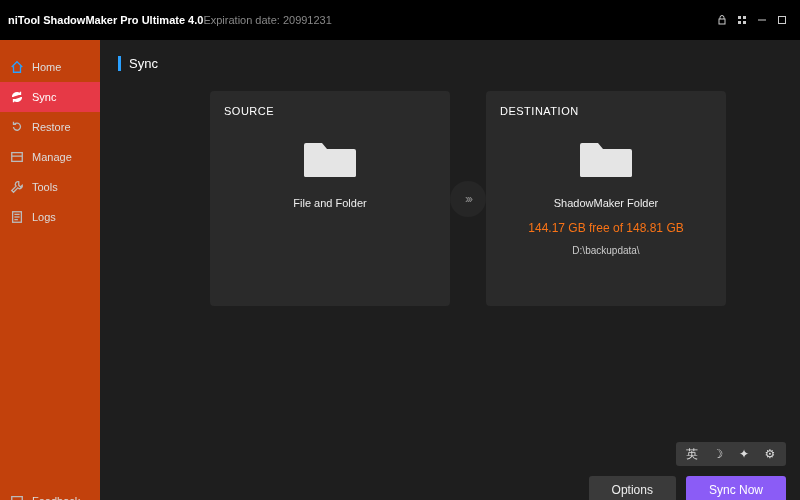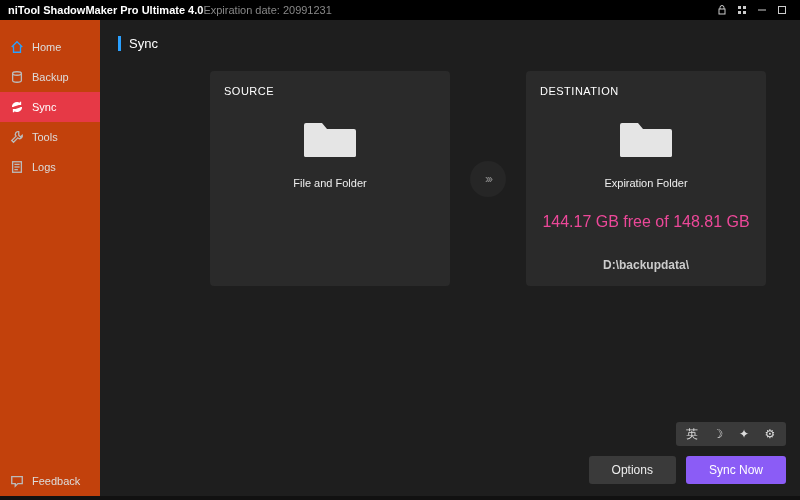--- a/index.html
+++ b/index.html
@@ -4,21 +4,21 @@
 <style>
   * { margin: 0; padding: 0; box-sizing: border-box; }
   html, body {
     width: 800px; height: 500px;
     background: #111; color: #ddd;
     font-family: "Segoe UI", Arial, sans-serif;
     font-size: 12px;
     overflow: hidden;
   }
   .titlebar {
-    height: 20px;
+    height: 40px;
     background: #000;
     display: flex; align-items: center;
     padding: 0 8px;
     font-size: 11px;
     color: #ccc;
   }
   .titlebar .app-title { font-weight: 600; color: #fff; }
   .titlebar .exp { color: #888; margin-left: 0; }
   .titlebar .spacer { flex: 1; }
   .titlebar .tb-btn {
@@ -67,21 +67,21 @@
     padding: 16px 18px 8px 18px;
   }
   .page-title {
     border-left: 3px solid #2aa0ff;
     padding-left: 8px;
     font-size: 13px;
     color: #fff;
   }
   .panels {
     display: flex; align-items: stretch;
-    gap: 20px;
+    gap: 0;
     padding: 12px 18px 0 110px;
   }
   .panel {
     width: 240px; height: 215px;
     background: #2a2a2a;
     border-radius: 4px;
     padding: 14px;
     display: flex; flex-direction: column;
     align-items: center;
     cursor: pointer;
@@ -92,22 +92,22 @@
     letter-spacing: 0.5px;
     color: #fff;
   }
   .panel .folder {
     margin-top: 18px;
     width: 56px; height: 44px;
     display: flex; align-items: center; justify-content: center;
   }
   .panel .folder svg { width: 56px; height: 44px; fill: #e5e5e5; }
   .panel .line1 { margin-top: 18px; font-size: 11px; color: #eee; text-align: right; }
-  .panel .line2 { margin-top: 24px; font-size: 16px; color: #ec4899; }
-  .panel .line3 { margin-top: 27px; font-size: 12px; color: #ccc; font-weight: bold; }
+  .panel .line2 { margin-top: 12px; font-size: 12px; color: #f97316; }
+  .panel .line3 { margin-top: 10px; font-size: 10px; color: #ccc; }
 
   .arrows {
     align-self: center;
     display: flex; align-items: center; justify-content: center;
     width: 36px; height: 36px;
     border-radius: 50%;
     background: #262626;
     color: #888;
     letter-spacing: -2px;
     cursor: pointer;
@@ -180,37 +180,46 @@
 <div class="app">
   <div class="sidebar">
     <div class="side-item">
       <span class="icon icon-home">
           <svg viewBox="0 0 16 16" fill="none" stroke-width="1.5">
             <path d="M2 8 L8 2 L14 8 M4 7 V14 H12 V7"></path>
           </svg>
         </span>
       <span>Home</span>
     </div>
-    <div class="side-item">
-      <span class="icon icon-backup">
-          <svg viewBox="0 0 16 16" fill="none" stroke-width="1.5">
-            <ellipse cx="8" cy="4" rx="5" ry="2"></ellipse>
-            <path d="M3 4 V12 a5 2 0 0 0 10 0 V4"></path>
-          </svg>
-        </span>
-      <span>Backup</span>
-    </div>
     <div class="side-item active">
       <span class="icon">
           <svg viewBox="0 0 16 16" fill="none" stroke="#fff" stroke-width="1.5">
             <path d="M3 8 a5 5 0 0 1 9 -3 M13 8 a5 5 0 0 1 -9 3"></path>
             <path d="M12 2 V5 H9 M4 14 V11 H7"></path>
           </svg>
         </span>
       <span>Sync</span>
+    </div>
+    <div class="side-item">
+      <span class="icon icon-restore">
+          <svg viewBox="0 0 16 16" fill="none" stroke-width="1.5">
+            <path d="M4 8 a4 4 0 1 0 1 -3"></path>
+            <path d="M4 2 V5 H7"></path>
+          </svg>
+        </span>
+      <span>Restore</span>
+    </div>
+    <div class="side-item">
+      <span class="icon icon-manage">
+          <svg viewBox="0 0 16 16" fill="none" stroke-width="1.5">
+            <rect x="2" y="3" width="12" height="10"></rect>
+            <line x1="2" y1="7" x2="14" y2="7"></line>
+          </svg>
+        </span>
+      <span>Manage</span>
     </div>
     <div class="side-item">
       <span class="icon icon-tools">
           <svg viewBox="0 0 16 16" fill="none" stroke-width="1.5">
             <path d="M10 2 a3 3 0 0 0 -3 5 L2 12 l2 2 5 -5 a3 3 0 0 0 5 -3 l-2 2 -2 -2 z"></path>
           </svg>
         </span>
       <span>Tools</span>
     </div>
     <div class="side-item">
@@ -257,21 +266,21 @@
       </div>
 
       <div class="panel">
         <div class="panel-label">DESTINATION</div>
         <div class="folder">
           <svg viewBox="0 0 56 44">
               <path d="M4 8 h16 l5 6 h27 a2 2 0 0 1 2 2 v24 a2 2 0 0 1 -2 2 H4 a2 2 0 0 1 -2 -2 V10 a2 2 0 0 1 2 -2 z"></path>
               <rect x="2" y="16" width="52" height="26" rx="2"></rect>
             </svg>
         </div>
-        <div class="line1">Expiration Folder</div>
+        <div class="line1">ShadowMaker Folder</div>
         <div class="line2">144.17 GB free of 148.81 GB</div>
         <div class="line3">D:\backupdata\</div>
       </div>
     </div>
 
     <div class="tray">
       <span class="tray-btn">英</span>
       <span class="tray-btn">☽</span>
       <span class="tray-btn">✦</span>
       <span class="tray-btn">⚙</span>

